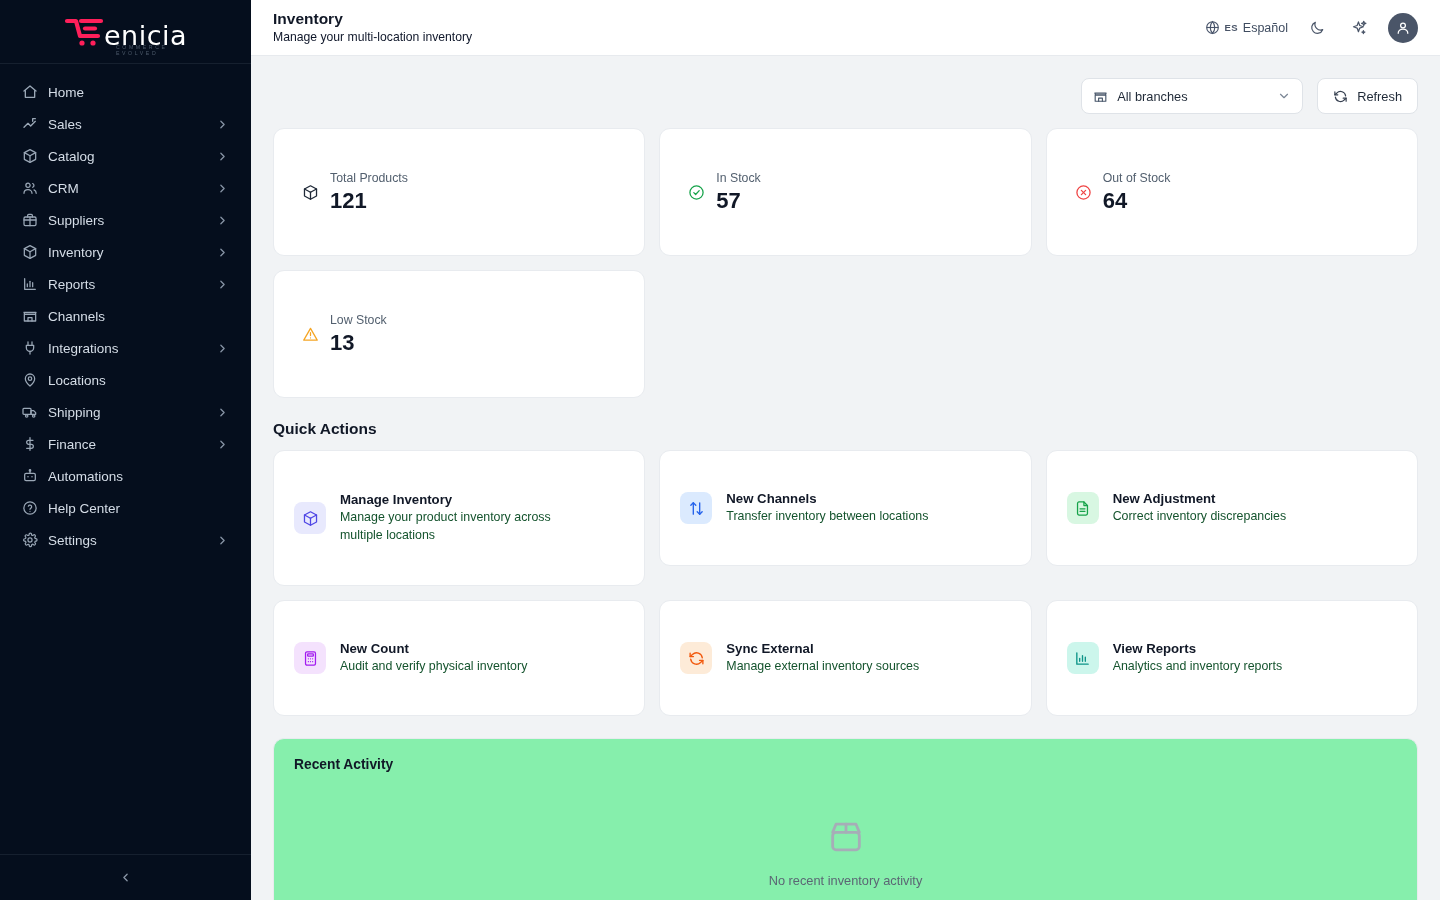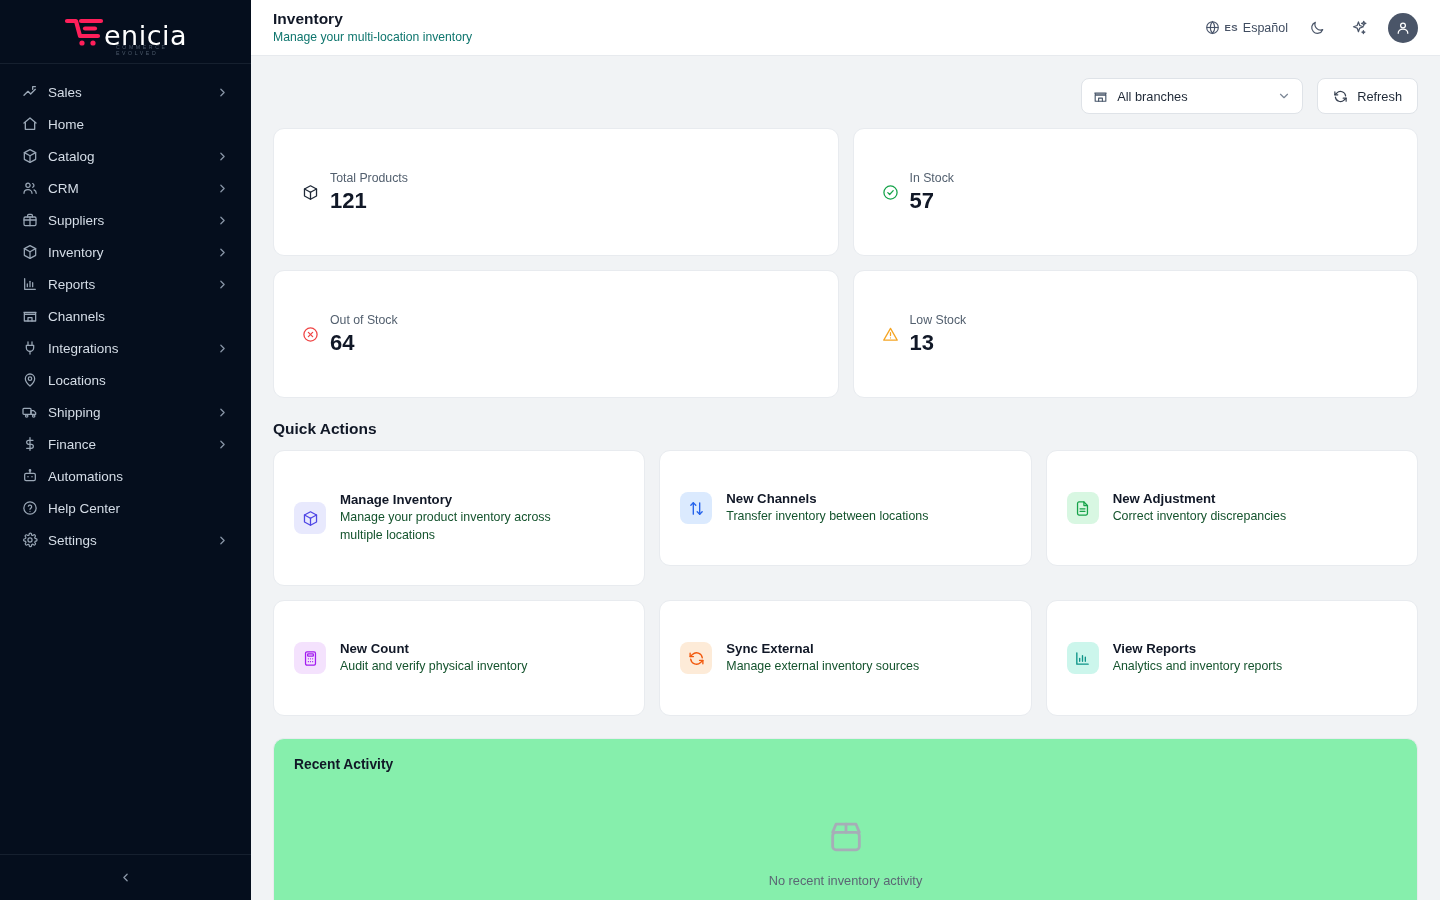--- a/index.html
+++ b/index.html
@@ -63,21 +63,21 @@
   
   .main { flex: 1 1 auto; height: 900px; display: flex; flex-direction: column; background: #f1f3f5; }
 
   .topbar {
     height: 56px; flex: 0 0 56px; background: #ffffff;
     border-bottom: 1px solid #e7eaee;
     display: flex; align-items: center; justify-content: space-between;
     padding: 0 22px 0 22px;
   }
   .page-title { font-size: 15.5px; font-weight: 700; color: #111827; line-height: 1.25; }
-  .page-sub { font-size: 12.2px; color: #0f766e; line-height: 1.3; margin-top: 1px; }
+  .page-sub { font-size: 12.2px; color: #0f172a; line-height: 1.3; margin-top: 1px; }
 
   .topbar-right { display: flex; align-items: center; gap: 16px; }
   .lang {
     display: flex; align-items: center; gap: 5px; cursor: pointer;
     color: #48546a;
   }
   .lang-code { font-size: 9.5px; font-weight: 700; letter-spacing: .3px; color: #4a5568; }
   .lang-name { font-size: 12.5px; color: #3f4c60; }
   .icon-btn {
     width: 26px; height: 26px; display: flex; align-items: center; justify-content: center;
@@ -98,21 +98,21 @@
     display: flex; align-items: center; padding: 0 11px; gap: 9px; cursor: pointer;
   }
   .branch-label { flex: 1 1 auto; font-size: 12.8px; color: #1f2937; font-weight: 500; }
   .refresh-btn {
     height: 36px; background: #ffffff; border: 1px solid #dfe3e8; border-radius: 8px;
     display: flex; align-items: center; gap: 9px; padding: 1px 15px; cursor: pointer;
     font-size: 12.8px; color: #1f2937; font-weight: 500;
   }
 
   
-  .stats { display: grid; grid-template-columns: repeat(2, 1fr); gap: 14px; }
+  .stats { display: grid; grid-template-columns: repeat(3, 1fr); gap: 14px; }
   .stat-card {
     background: #ffffff; border: 1px solid #e8ebef; border-radius: 11px;
     height: 128px; display: flex; align-items: center; padding: 0 0 0 28px; gap: 11px;
   }
   .stat-ico { width: 17px; height: 17px; flex: 0 0 17px; }
   .stat-label { font-size: 12.3px; color: #53606f; line-height: 1.1; margin-bottom: 4px; }
   .stat-value { font-size: 22px; font-weight: 700; color: #111827; line-height: 1.05; }
 
   .section-title { font-size: 15.5px; font-weight: 700; color: #111827; margin: 22px 0 12px 0; }
 
@@ -159,35 +159,35 @@
         </svg>
         <span class="logo-text">enicia</span>
         <span class="logo-tag">Commerce evolved</span>
       </div>
     </div>
 
     <nav class="nav">
 
       <div class="nav-item">
         <svg class="nav-icon" viewBox="0 0 24 24" fill="none" stroke="currentColor" stroke-width="2" stroke-linecap="round" stroke-linejoin="round">
+            <path d="M3 10.5 12 3l9 7.5"></path>
+            <path d="M5 10v10h14V10"></path>
+          </svg>
+        <span class="nav-label">Home</span>
+      </div>
+
+      <div class="nav-item">
+        <svg class="nav-icon" viewBox="0 0 24 24" fill="none" stroke="currentColor" stroke-width="2" stroke-linecap="round" stroke-linejoin="round">
             <path d="M3 17l6-6 4 4 7-7"></path>
             <path d="M20 4h-4v4"></path>
           </svg>
         <span class="nav-label">Sales</span>
         <svg class="nav-chev" viewBox="0 0 24 24" fill="none" stroke="currentColor" stroke-width="2.4" stroke-linecap="round" stroke-linejoin="round">
             <path d="M9 18l6-6-6-6"></path>
           </svg>
-      </div>
-
-      <div class="nav-item">
-        <svg class="nav-icon" viewBox="0 0 24 24" fill="none" stroke="currentColor" stroke-width="2" stroke-linecap="round" stroke-linejoin="round">
-            <path d="M3 10.5 12 3l9 7.5"></path>
-            <path d="M5 10v10h14V10"></path>
-          </svg>
-        <span class="nav-label">Home</span>
       </div>
 
       <div class="nav-item">
         <svg class="nav-icon" viewBox="0 0 24 24" fill="none" stroke="currentColor" stroke-width="1.9" stroke-linecap="round" stroke-linejoin="round">
             <path d="M12 2.5 20.5 7v10L12 21.5 3.5 17V7z"></path>
             <path d="M3.5 7 12 11.6 20.5 7"></path>
             <path d="M12 11.6v9.9"></path>
           </svg>
         <span class="nav-label">Catalog</span>
         <svg class="nav-chev" viewBox="0 0 24 24" fill="none" stroke="currentColor" stroke-width="2.4" stroke-linecap="round" stroke-linejoin="round">

